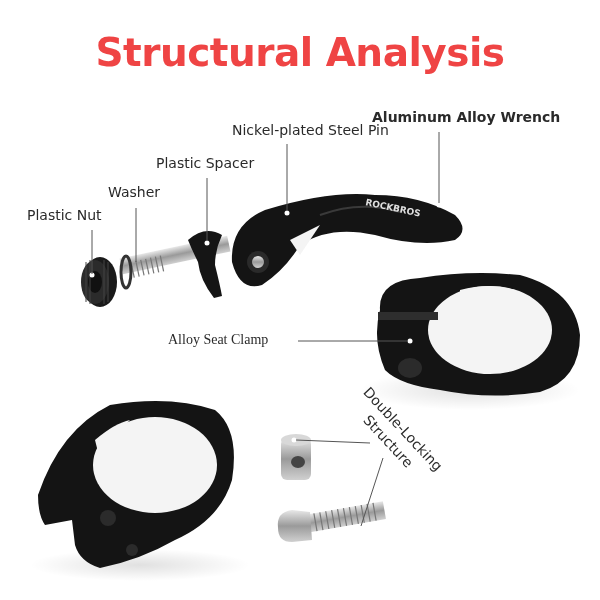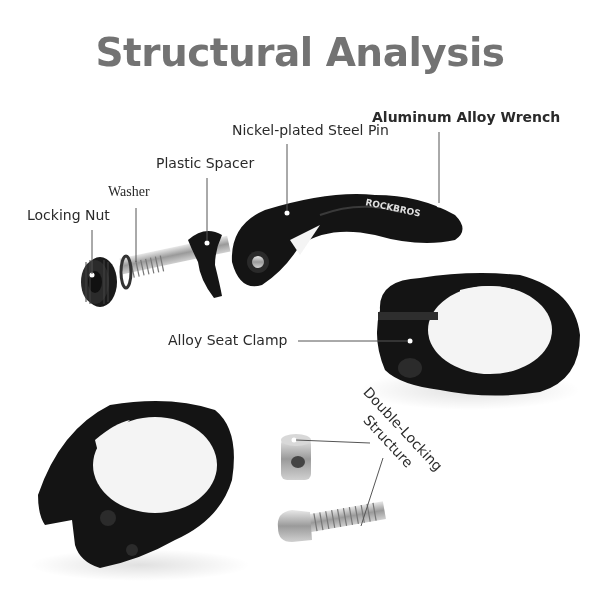--- a/index.html
+++ b/index.html
@@ -1,17 +1,17 @@
 <!DOCTYPE html>
 <html><head>
 <meta charset="utf-8">
 <style>
   html, body { margin:0; padding:0; }
   body { width:600px; height:600px; background:#ffffff; position:relative; overflow:hidden; font-family:"DejaVu Sans", sans-serif; }
-  .title { position:absolute; left:0; top:30px; width:600px; text-align:center; font-family:"DejaVu Sans", sans-serif; font-weight:bold; font-size:39px; color:#737373; letter-spacing:-0.5px; }
+  .title { position:absolute; left:0; top:30px; width:600px; text-align:center; font-family:"DejaVu Sans", sans-serif; font-weight:bold; font-size:39px; color:#ef4444; letter-spacing:-0.5px; }
   .label { position:absolute; font-family:"DejaVu Sans", sans-serif; font-size:14px; color:#2a2a2a; white-space:nowrap; }
   .rot { position:absolute; font-family:"DejaVu Sans", sans-serif; font-size:14px; color:#2a2a2a; white-space:nowrap; transform-origin:0 0; transform:rotate(47deg); }
   svg.art { position:absolute; left:0; top:0; }
 </style>
 </head>
 <body>
 
 <div class="title">Structural Analysis</div>
 
 <svg class="art" width="600" height="600" viewBox="0 0 600 600">
@@ -120,20 +120,20 @@
     <line x1="136" y1="208" x2="136" y2="262"></line>
     <line x1="207" y1="178" x2="207" y2="241"></line>
     <line x1="287" y1="144" x2="287" y2="211"></line>
     <line x1="439" y1="132" x2="439" y2="203"></line>
     <line x1="298" y1="341" x2="408" y2="341"></line>
     <line x1="296" y1="440" x2="370" y2="443"></line>
     <line x1="383" y1="458" x2="361" y2="526"></line>
   </g>
 </svg>
 
-<div class="label" style="left:27px;top:207px;">Locking Nut</div>
-<div class="label" style="left:108px;top:184px;font-family:Liberation Serif, serif;">Washer</div>
+<div class="label" style="left:27px;top:207px;">Plastic Nut</div>
+<div class="label" style="left:108px;top:184px;">Washer</div>
 <div class="label" style="left:156px;top:155px;">Plastic Spacer</div>
 <div class="label" style="left:201px;top:122px;margin-left:31px;">Nickel-plated Steel Pin</div>
 <div class="label" style="left:372px;top:109px;font-weight:bold;">Aluminum Alloy Wrench</div>
-<div class="label" style="left:168px;top:332px;">Alloy Seat Clamp</div>
+<div class="label" style="left:168px;top:332px;font-family:Liberation Serif, serif;">Alloy Seat Clamp</div>
 <div class="rot" style="left:372px;top:384px;">Double-Locking</div>
 <div class="rot" style="left:372px;top:412px;">Structure</div>
 
 </body></html>

